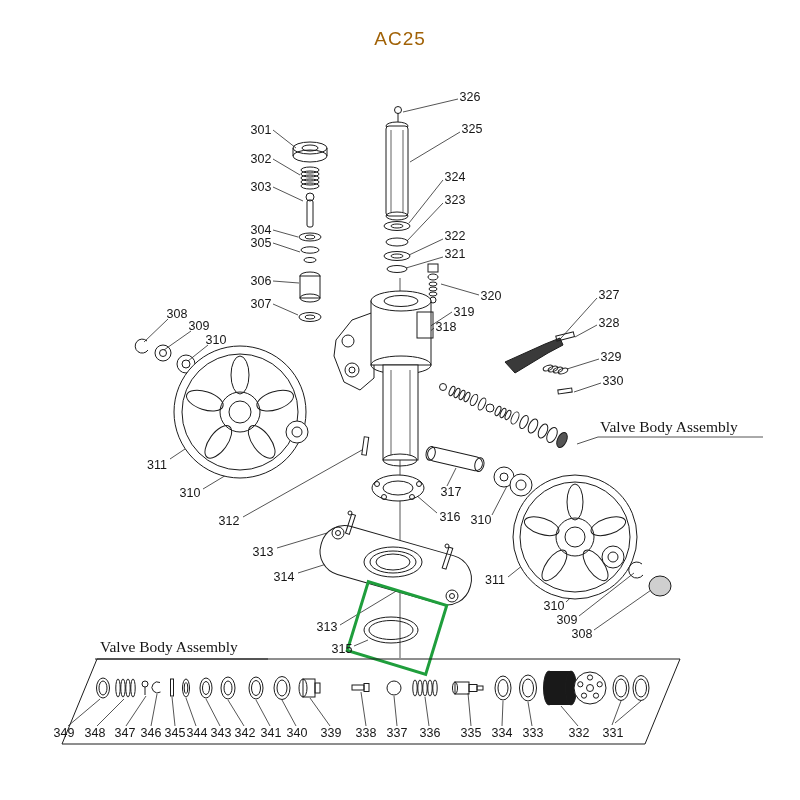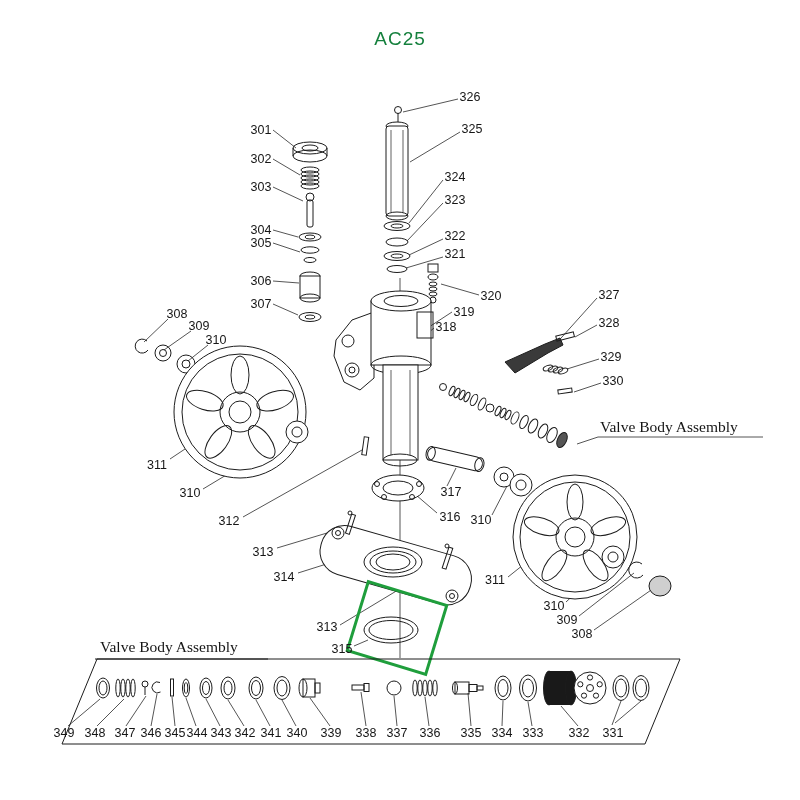--- a/index.html
+++ b/index.html
@@ -1,18 +1,18 @@
 <!DOCTYPE html>
 <html><head>
 <meta charset="utf-8">
 <style>
   html,body{margin:0;padding:0;background:#fff}
   .stage{position:relative;width:800px;height:800px;background:#fff;overflow:hidden}
   .title{position:absolute;top:28px;left:0;width:100%;text-align:center;
-         font:19px "Liberation Sans",sans-serif;letter-spacing:1px;color:#15803d}
+         font:19px "Liberation Sans",sans-serif;letter-spacing:1px;color:#a16207}
   svg{position:absolute;left:0;top:0}
   .s{fill:none;stroke:#1c1c1c;stroke-width:1}
   .thin{stroke-width:.7}
   .ld{stroke:#2a2a2a;stroke-width:.8;fill:none}
   text{font:12.5px "Liberation Sans",sans-serif;fill:#161616}
   .asm{font:15.5px "Liberation Serif",serif}
 </style>
 </head>
 <body>
 

